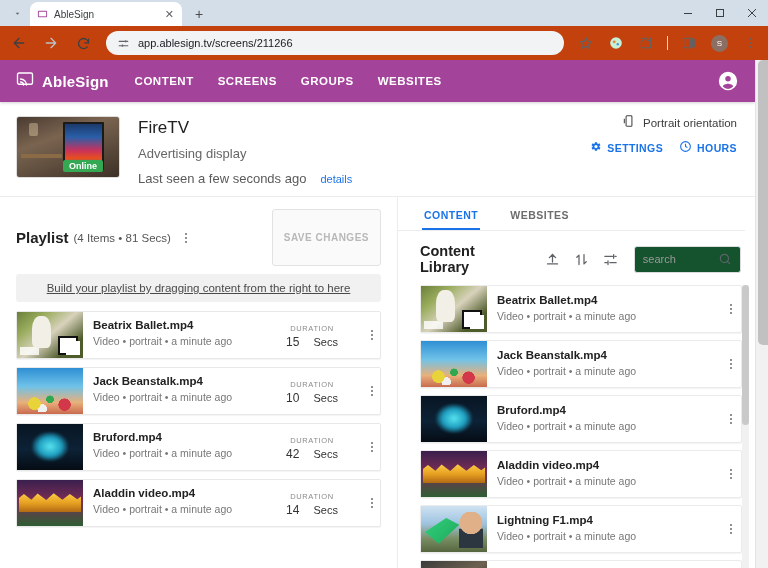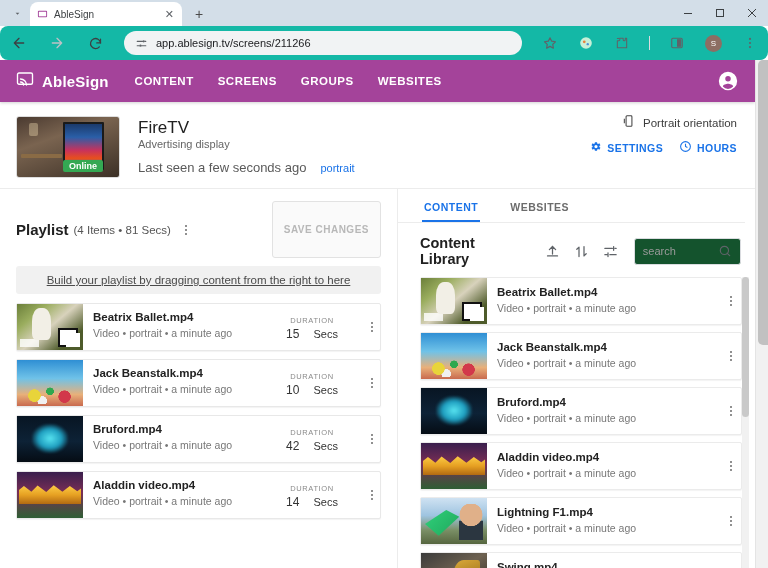--- a/index.html
+++ b/index.html
@@ -41,23 +41,23 @@
     width: 22px; height: 22px; margin-left: 6px; margin-bottom: 1px;
     display: flex; align-items: center; justify-content: center;
     color: #4a4a4a; font-size: 14px; font-weight: 300;
   }
   .wincontrols {
     position: absolute; right: 0; top: 0; height: 26px; display: flex;
   }
   .wc { width: 32px; height: 26px; display: flex; align-items: center; justify-content: center; color: #3c4043; }
 
   .toolbar {
-    height: 34px; background: #14b8a6;
-    display: flex; align-items: center; gap: 12px;
-    padding: 0 6px; flex: none; border-radius: 8px;
+    height: 34px; background: #c2410c;
+    display: flex; align-items: center; gap: 6px;
+    padding: 0 6px; flex: none;
   }
   .navbtn {
     width: 26px; height: 26px; border-radius: 50%;
     display: flex; align-items: center; justify-content: center;
     color: #3c4043; flex: none;
   }
   .navbtn.disabled { color: #bdc1c6; }
   .omnibox {
     flex: 1; height: 24px; background: #f1f3f4; border-radius: 13px;
     display: flex; align-items: center; padding: 0 10px; gap: 8px;
@@ -131,21 +131,21 @@
     position: absolute; left: 12%; top: 10%; width: 9%; height: 22%;
     background: rgba(255,235,190,0.35); border-radius: 2px;
   }
   .badge-online {
     position: absolute; right: 16px; bottom: 5px; background: #34a853;
     color: #fff; font-size: 9px; padding: 1px 6px; border-radius: 2px;
     font-weight: bold;
   }
   .dev-info { margin-left: 18px; padding-top: 2px; }
   .dev-name { font-size: 17px; color: #212121; font-weight: normal; }
-  .dev-sub { font-size: 11px; color: #666; margin-top: 0; }
+  .dev-sub { font-size: 13px; color: #666; margin-top: 8px; }
   .dev-seen-row { display: flex; align-items: baseline; gap: 14px; margin-top: 10px; }
   .dev-seen { font-size: 13px; color: #5a5a5a; }
   .dev-details { font-size: 11px; color: #1a73e8; }
   .dev-right {
     position: absolute; right: 18px; top: 12px;
     display: flex; flex-direction: column; align-items: flex-end; gap: 8px;
   }
   .orient-row { display: flex; align-items: center; gap: 7px; }
   .orient-text { font-size: 11.5px; color: #3c3c3c; }
   .dev-actions { display: flex; align-items: center; gap: 16px; }
@@ -442,21 +442,21 @@
           <div class="lamp"></div>
           <div class="bar"></div>
           <div class="screen"></div>
           <span class="badge-online">Online</span>
         </div>
         <div class="dev-info">
           <div class="dev-name">FireTV</div>
           <div class="dev-sub">Advertising display</div>
           <div class="dev-seen-row">
             <span class="dev-seen">Last seen a few seconds ago</span>
-            <span class="dev-details">portrait</span>
+            <span class="dev-details">details</span>
           </div>
         </div>
         <div class="dev-right">
           <div class="orient-row">
             <span>
               <svg width="14" height="14" viewBox="0 0 24 24" fill="none" stroke="#444" stroke-width="1.8">
                   <rect x="7" y="3" width="10" height="18" rx="1.5"></rect>
                   <path d="M4 8v8"></path>
                 </svg>
             </span>

